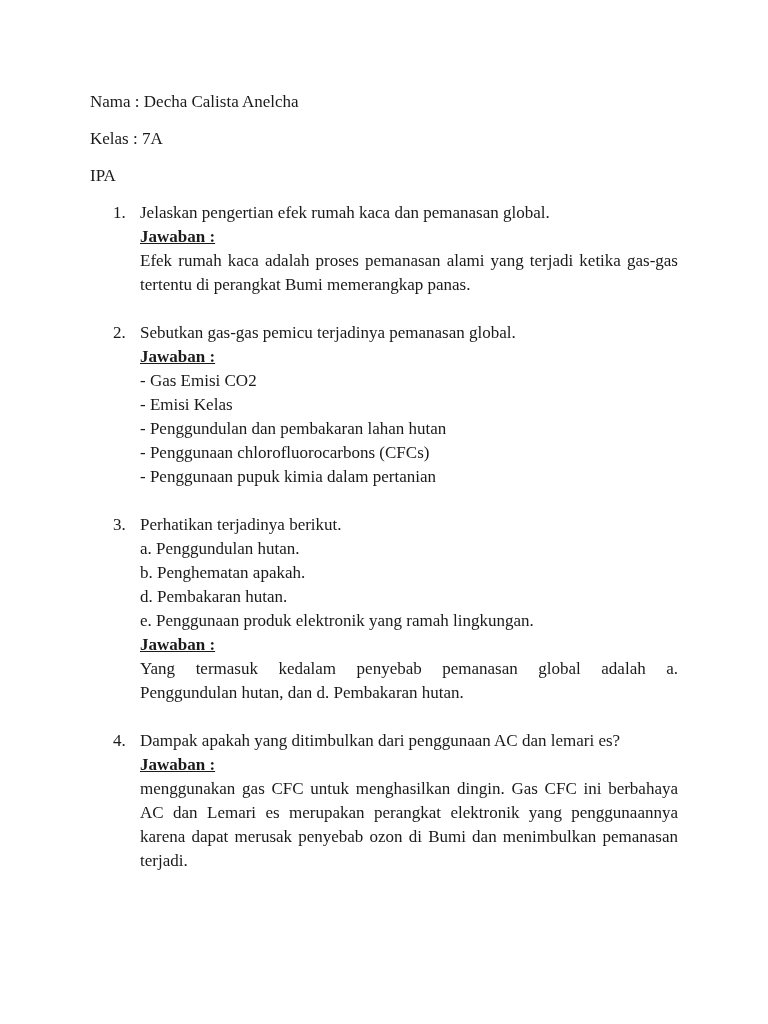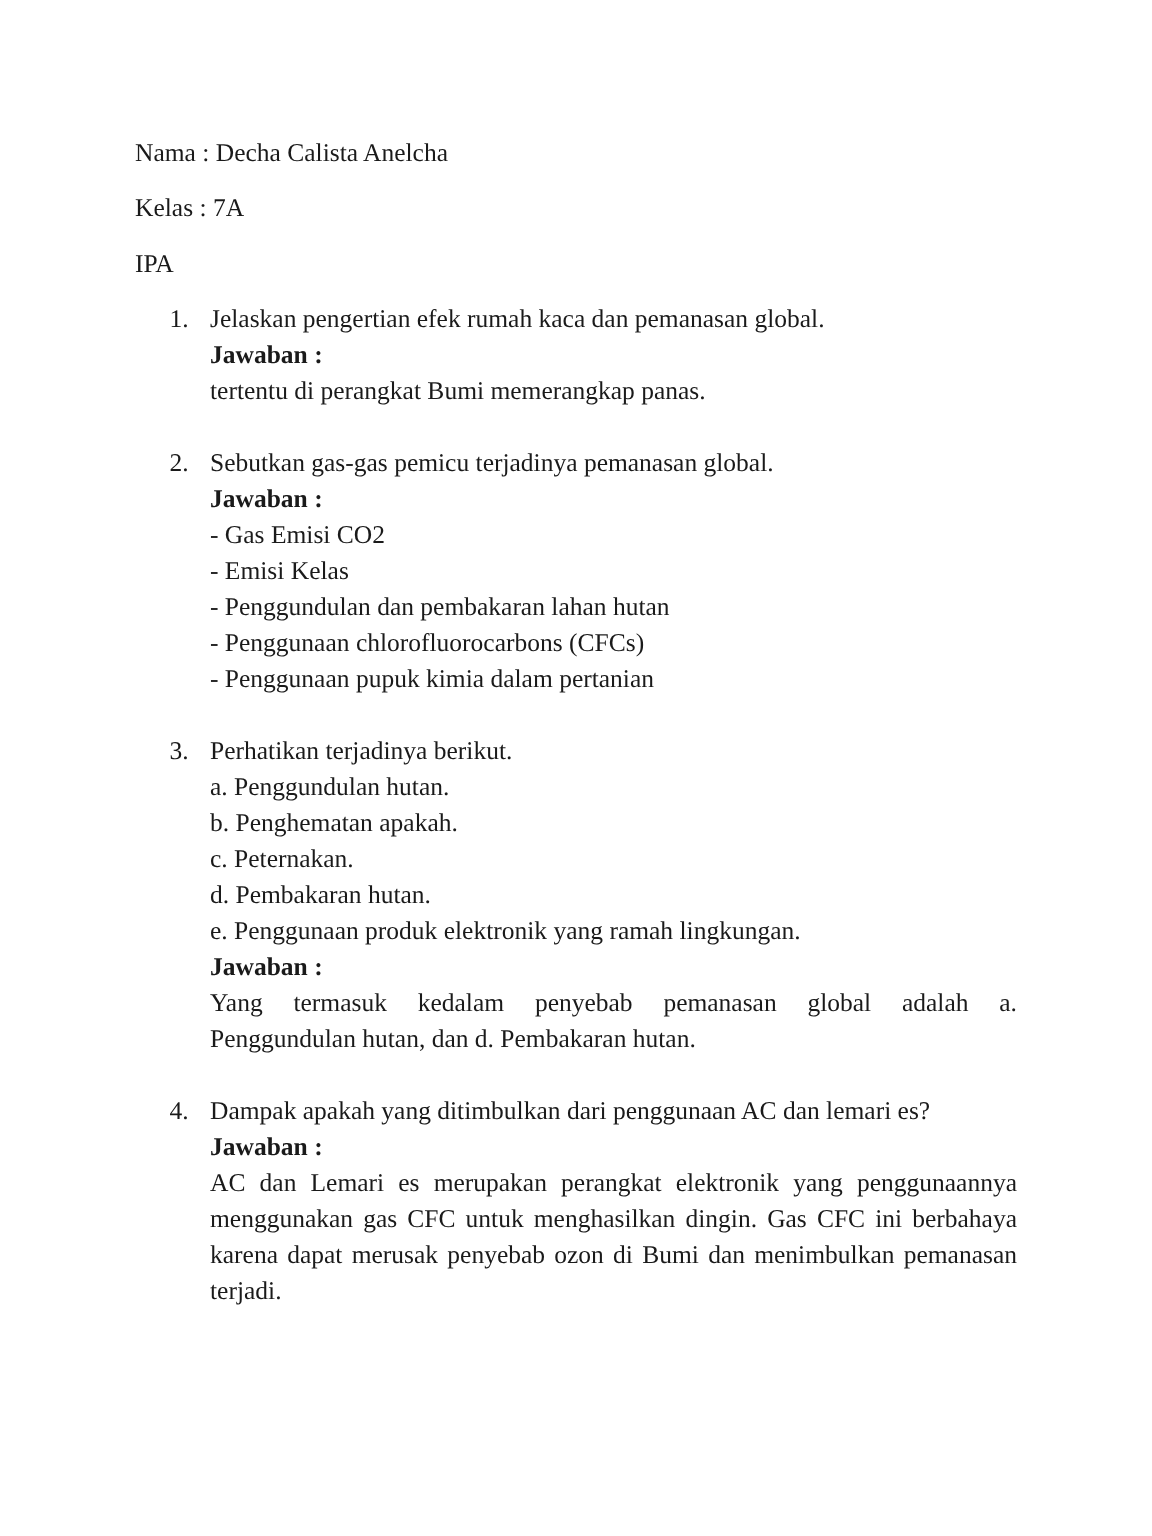--- a/index.html
+++ b/index.html
@@ -18,38 +18,39 @@
     position: absolute;
     left: 90px;
     top: 90px;
     width: 588px;
   }
   p { margin: 0; }
   .hline { margin: 0 0 13px 0; }
   .qblock { display: flex; margin: 0 0 24px 0; }
   .qnum { flex: none; width: 27px; margin-left: 23px; }
   .qbody { flex: none; width: 538px; }
-  .alabel { font-weight: 700; }
+  .alabel { font-weight: 700; text-decoration: underline; }
   .just { text-align: justify; text-align-last: justify; }
 </style>
 </head>
 <body>
 
 <div class="page">
   <div class="content">
 
     <p class="hline">Nama : Decha Calista Anelcha</p>
     <p class="hline">Kelas : 7A</p>
     <p class="hline">IPA</p>
 
     <section class="qblock">
       <span class="qnum">1.</span>
       <div class="qbody">
         <p>Jelaskan pengertian efek rumah kaca dan pemanasan global.</p>
         <p class="alabel">Jawaban :</p>
+        <p class="just">Efek rumah kaca adalah proses pemanasan alami yang terjadi ketika gas-gas</p>
         <p>tertentu di perangkat Bumi memerangkap panas.</p>
       </div>
     </section>
 
     <section class="qblock">
       <span class="qnum">2.</span>
       <div class="qbody">
         <p>Sebutkan gas-gas pemicu terjadinya pemanasan global.</p>
         <p class="alabel">Jawaban :</p>
         <p>- Gas Emisi CO2</p>
@@ -59,35 +60,34 @@
         <p>- Penggunaan pupuk kimia dalam pertanian</p>
       </div>
     </section>
 
     <section class="qblock">
       <span class="qnum">3.</span>
       <div class="qbody">
         <p>Perhatikan terjadinya berikut.</p>
         <p>a. Penggundulan hutan.</p>
         <p>b. Penghematan apakah.</p>
-        <p>c. Peternakan.</p>
         <p>d. Pembakaran hutan.</p>
         <p>e. Penggunaan produk elektronik yang ramah lingkungan.</p>
         <p class="alabel">Jawaban :</p>
         <p class="just">Yang termasuk kedalam penyebab pemanasan global adalah a.</p>
         <p>Penggundulan hutan, dan d. Pembakaran hutan.</p>
       </div>
     </section>
 
     <section class="qblock">
       <span class="qnum">4.</span>
       <div class="qbody">
         <p>Dampak apakah yang ditimbulkan dari penggunaan AC dan lemari es?</p>
         <p class="alabel">Jawaban :</p>
+        <p class="just">menggunakan gas CFC untuk menghasilkan dingin. Gas CFC ini berbahaya</p>
         <p class="just">AC dan Lemari es merupakan perangkat elektronik yang penggunaannya</p>
-        <p class="just">menggunakan gas CFC untuk menghasilkan dingin. Gas CFC ini berbahaya</p>
         <p class="just">karena dapat merusak penyebab ozon di Bumi dan menimbulkan pemanasan</p>
         <p>terjadi.</p>
       </div>
     </section>
 
   </div>
 </div>
 
 </body></html>

